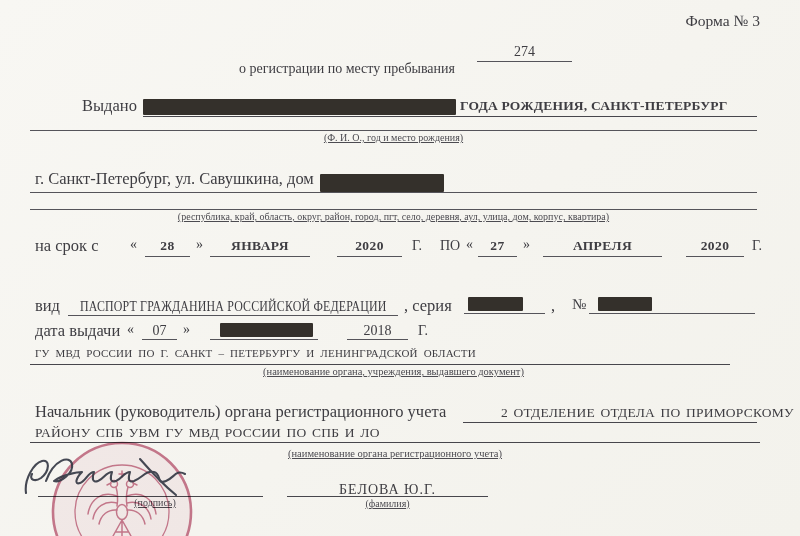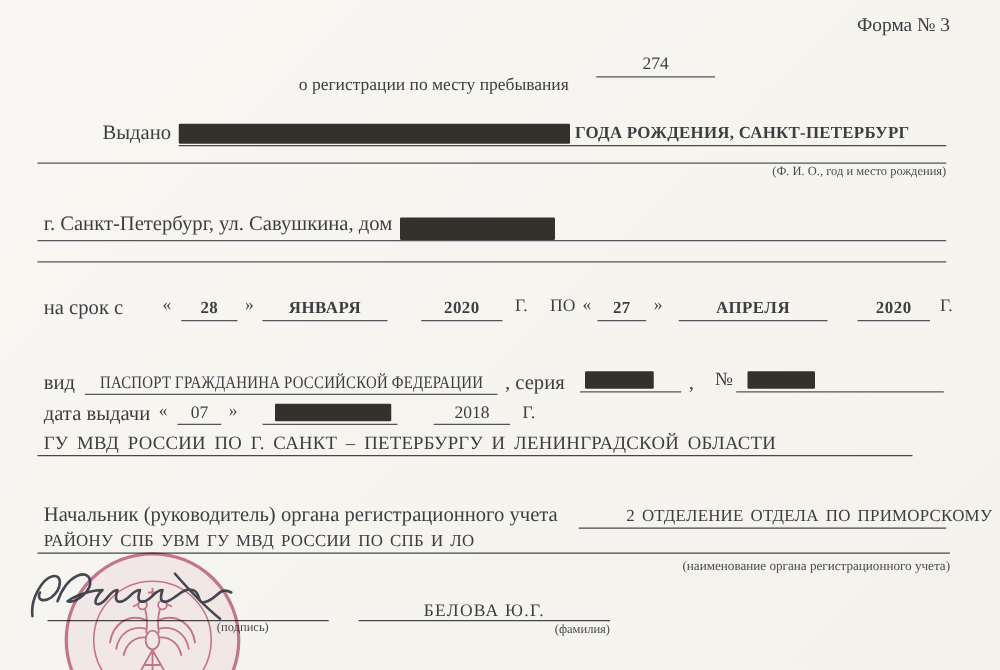--- a/index.html
+++ b/index.html
@@ -8,21 +8,21 @@
     width:800px;height:536px;
     overflow:hidden;
     background:linear-gradient(135deg,#f8f7f3 0%,#f5f4ef 55%,#f3f2ec 100%);
     font-family:"Liberation Serif","DejaVu Serif",serif;
     color:#3e3d42;
   }
   .abs{position:absolute;line-height:1.05;white-space:nowrap;}
   .rule{position:absolute;border-top:1px solid #55545a;height:0;}
   .rule.dark{border-top-color:#47464c;}
   .redact{position:absolute;background:#34302b;border-radius:1px;}
-  .cap{font-size:10px;color:#4c4b51;text-align:right;}
+  .cap{font-size:10px;color:#4c4b51;text-align:center;text-decoration:underline;}
   .caps{letter-spacing:0.2px;}
   .val-b{font-weight:bold;font-size:13.5px;letter-spacing:0.4px;text-align:center;}
   .body-t{font-size:16.5px;}
   .ctr{text-align:center;}
 </style>
 </head>
 <body>
 
 <div class="doc">
 
@@ -36,20 +36,21 @@
   <div class="redact" style="left:143px;top:99px;width:313px;height:16px;"></div>
   <div class="abs caps" style="left:460px;top:99px;font-size:13.5px;font-weight:bold;">ГОДА РОЖДЕНИЯ, САНКТ-ПЕТЕРБУРГ</div>
   <div class="rule dark" style="left:143px;top:116px;width:614px;"></div>
   <div class="rule" style="left:30px;top:130px;width:727px;"></div>
   <div class="abs cap" style="left:30px;top:133px;width:727px;">(Ф. И. О., год и место рождения)</div>
 
   <div class="abs body-t" style="left:35px;top:170px;">г. Санкт-Петербург, ул. Савушкина, дом</div>
   <div class="redact" style="left:320px;top:174px;width:124px;height:18px;"></div>
   <div class="rule" style="left:30px;top:192px;width:727px;"></div>
   <div class="rule" style="left:30px;top:209px;width:727px;"></div>
+  <div class="abs cap" style="left:30px;top:212px;width:727px;">(республика, край, область, округ, район, город, пгт, село, деревня, аул, улица, дом, корпус, квартира)</div>
 
   <div class="abs body-t" style="left:35px;top:237px;">на срок с</div>
   <div class="abs" style="left:130px;top:238px;font-size:14px;">«</div>
   <div class="abs val-b" style="left:145px;top:239px;width:45px;">28</div>
   <div class="rule" style="left:145px;top:256px;width:45px;"></div>
   <div class="abs" style="left:196px;top:238px;font-size:14px;">»</div>
   <div class="abs val-b" style="left:210px;top:239px;width:100px;">ЯНВАРЯ</div>
   <div class="rule" style="left:210px;top:256px;width:100px;"></div>
   <div class="abs val-b" style="left:337px;top:239px;width:65px;">2020</div>
   <div class="rule" style="left:337px;top:256px;width:65px;"></div>
@@ -80,22 +81,23 @@
   <div class="abs" style="left:127px;top:323px;font-size:14px;">«</div>
   <div class="abs ctr" style="left:142px;top:324px;width:35px;font-size:14px;">07</div>
   <div class="rule" style="left:142px;top:339px;width:35px;"></div>
   <div class="abs" style="left:183px;top:323px;font-size:14px;">»</div>
   <div class="redact" style="left:220px;top:323px;width:93px;height:14px;"></div>
   <div class="rule" style="left:210px;top:339px;width:108px;"></div>
   <div class="abs ctr" style="left:347px;top:324px;width:61px;font-size:14px;">2018</div>
   <div class="rule" style="left:347px;top:339px;width:61px;"></div>
   <div class="abs" style="left:418px;top:324px;font-size:14px;">Г.</div>
 
-  <div class="abs caps" style="left:35px;top:348px;font-size:15px;word-spacing:3px;">ГУ МВД РОССИИ ПО Г. САНКТ – ПЕТЕРБУРГУ И ЛЕНИНГРАДСКОЙ ОБЛАСТИ</div>
+  <div class="abs caps" style="left:35px;top:348px;font-size:11px;word-spacing:3px;">ГУ МВД РОССИИ ПО Г. САНКТ – ПЕТЕРБУРГУ И ЛЕНИНГРАДСКОЙ ОБЛАСТИ</div>
   <div class="rule dark" style="left:30px;top:364px;width:700px;"></div>
+  <div class="abs cap" style="left:30px;top:366px;width:727px;font-size:10.5px;">(наименование органа, учреждения, выдавшего документ)</div>
 
   <div class="abs body-t" style="left:35px;top:403px;">Начальник (руководитель) органа регистрационного учета</div>
   <div class="abs caps" style="left:470px;top:406px;font-size:13.5px;word-spacing:2px;margin-left:31px;">2 ОТДЕЛЕНИЕ ОТДЕЛА  ПО ПРИМОРСКОМУ</div>
   <div class="rule dark" style="left:463px;top:422px;width:294px;"></div>
   <div class="abs caps" style="left:35px;top:426px;font-size:13.5px;word-spacing:2px;">РАЙОНУ СПБ УВМ  ГУ  МВД РОССИИ  ПО СПБ  И  ЛО</div>
   <div class="rule dark" style="left:30px;top:442px;width:730px;"></div>
   <div class="abs cap" style="left:30px;top:448px;width:730px;font-size:10.5px;">(наименование органа регистрационного учета)</div>
 
   <div class="rule dark" style="left:38px;top:496px;width:225px;"></div>
   <div class="abs cap" style="left:95px;top:498px;width:120px;">(подпись)</div>

